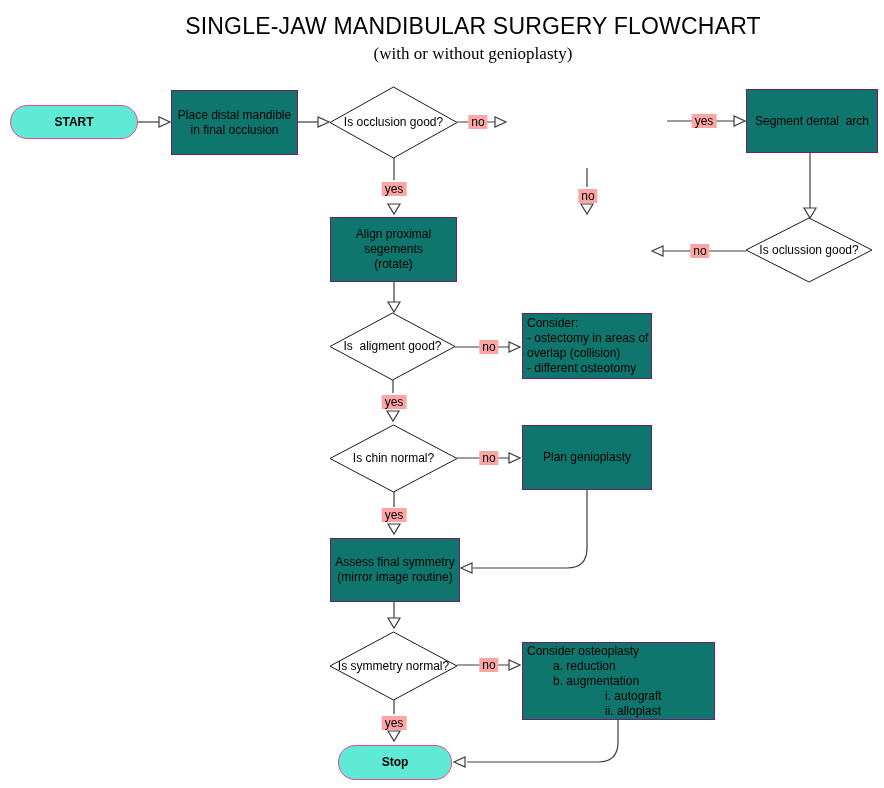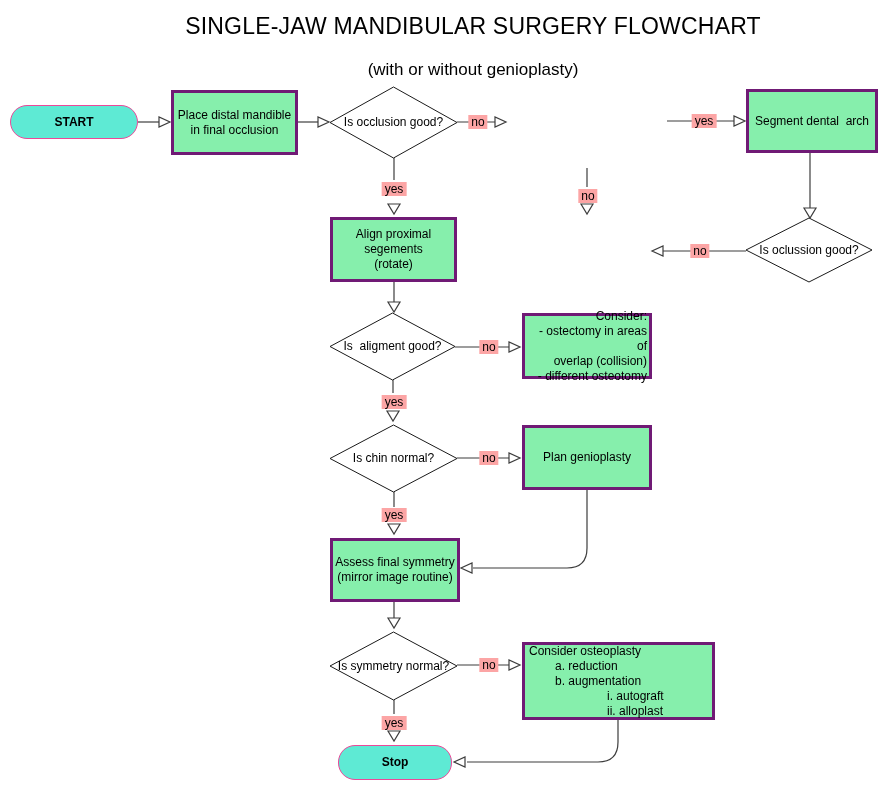--- a/index.html
+++ b/index.html
@@ -2,34 +2,34 @@
 <html><head>
 <meta charset="utf-8">
 <style>
   html,body{margin:0;padding:0;background:#fff;}
   #canvas{
     position:relative;width:884px;height:788px;background:#fff;
     font-family:"Liberation Sans",sans-serif;color:#000;overflow:hidden;
   }
   .title-wrap{position:absolute;left:62px;top:13px;width:822px;text-align:center;}
   .title{font-size:23px;letter-spacing:.2px;}
-  .subtitle{font-size:17px;margin-top:20px;}
+  .subtitle{font-size:17px;margin-top:4px;font-family:Liberation Serif, serif;}
   #wires{position:absolute;left:0;top:0;width:884px;height:788px;}
   #wires line, #wires path{stroke:#3d3d3d;stroke-width:1.2;fill:none;}
   #wires polygon{fill:#fff;stroke:#3d3d3d;stroke-width:1.2;}
   .node{position:absolute;display:flex;align-items:center;justify-content:center;
         font-size:12px;line-height:15px;text-align:center;}
   .node .label{white-space:pre-wrap;position:relative;z-index:2;padding:0 2px;}
-  .rect{background:#86efac;border:3px solid #701a75;box-sizing:border-box;}
+  .rect{background:#0f766e;border:1px solid #701a75;box-sizing:border-box;}
   .terminal{background:#5eead4;border:1px solid #ec4899;border-radius:17px;box-sizing:border-box;font-weight:bold;}
   .diamond{background:transparent;}
   .diamond svg.shape{position:absolute;left:0;top:0;width:100%;height:100%;overflow:visible;z-index:1;}
   .diamond polygon{fill:#fff;stroke:#1a1a1a;stroke-width:1;vector-effect:non-scaling-stroke;}
   .left-align{justify-content:flex-start;text-align:left;}
-  .left-align .label{padding-left:4px;text-align:right;}
+  .left-align .label{padding-left:4px;}
   .list-box{flex-direction:column;align-items:stretch;justify-content:center;text-align:left;
             padding-left:4px;box-sizing:border-box;margin-top:24px;}
   .list-box .line{white-space:pre;}
   .ind-1{padding-left:26px;}
   .ind-2{padding-left:78px;}
   .edge-label{position:absolute;transform:translate(-50%,-50%);font-size:12px;
               background:#fca5a5;padding:0 3px;z-index:3;}
 </style>
 </head>
 <body>

